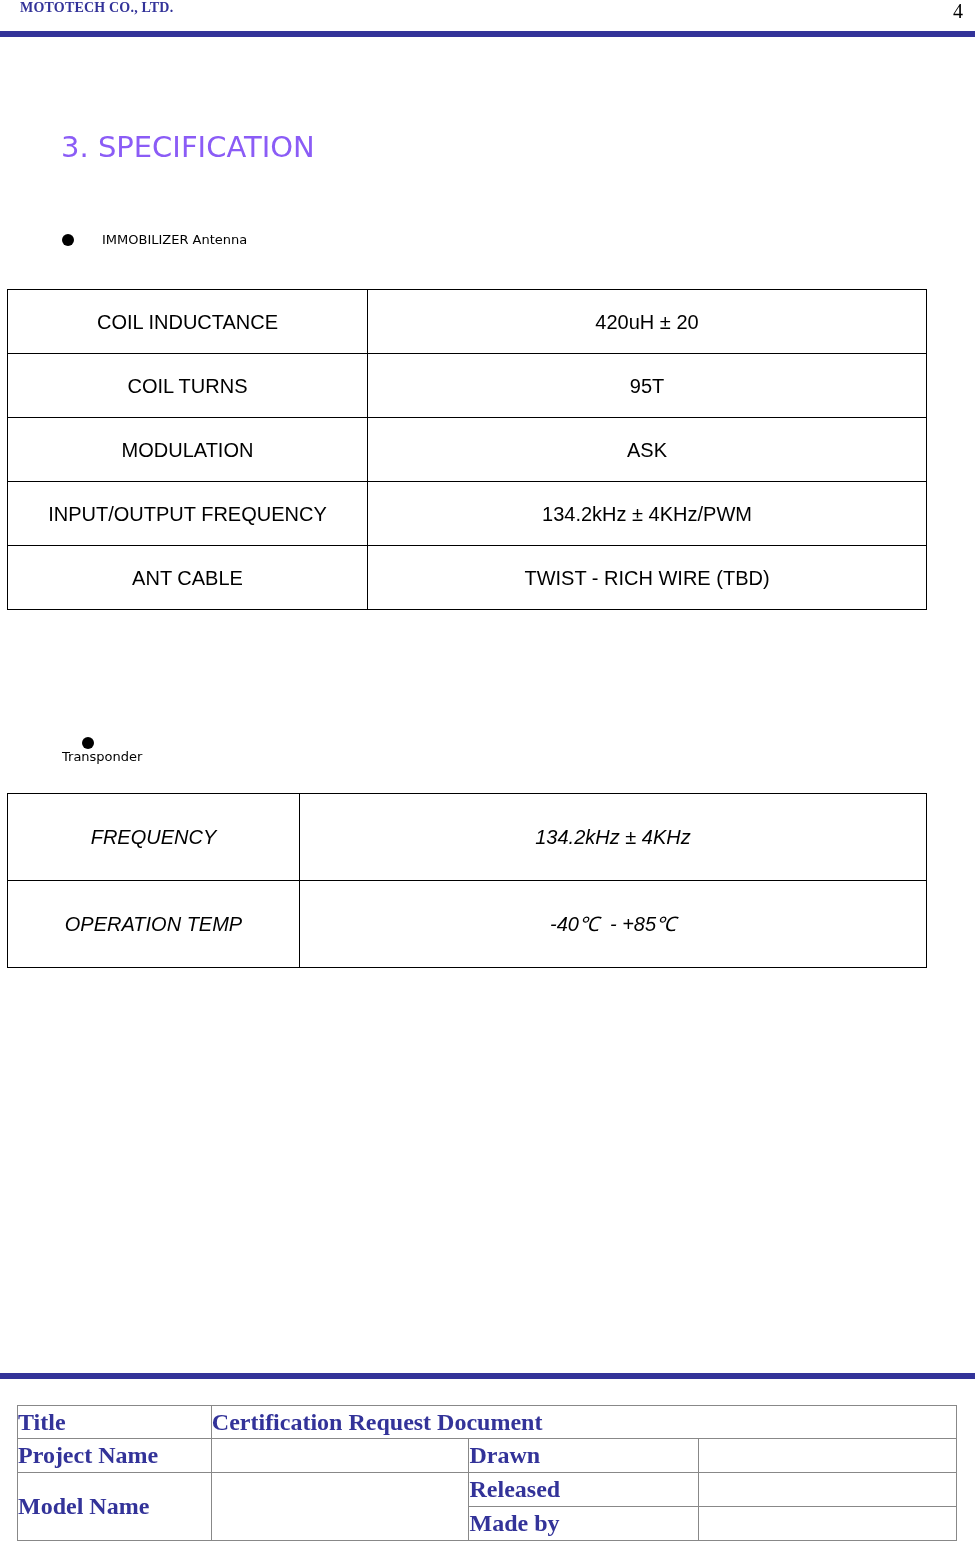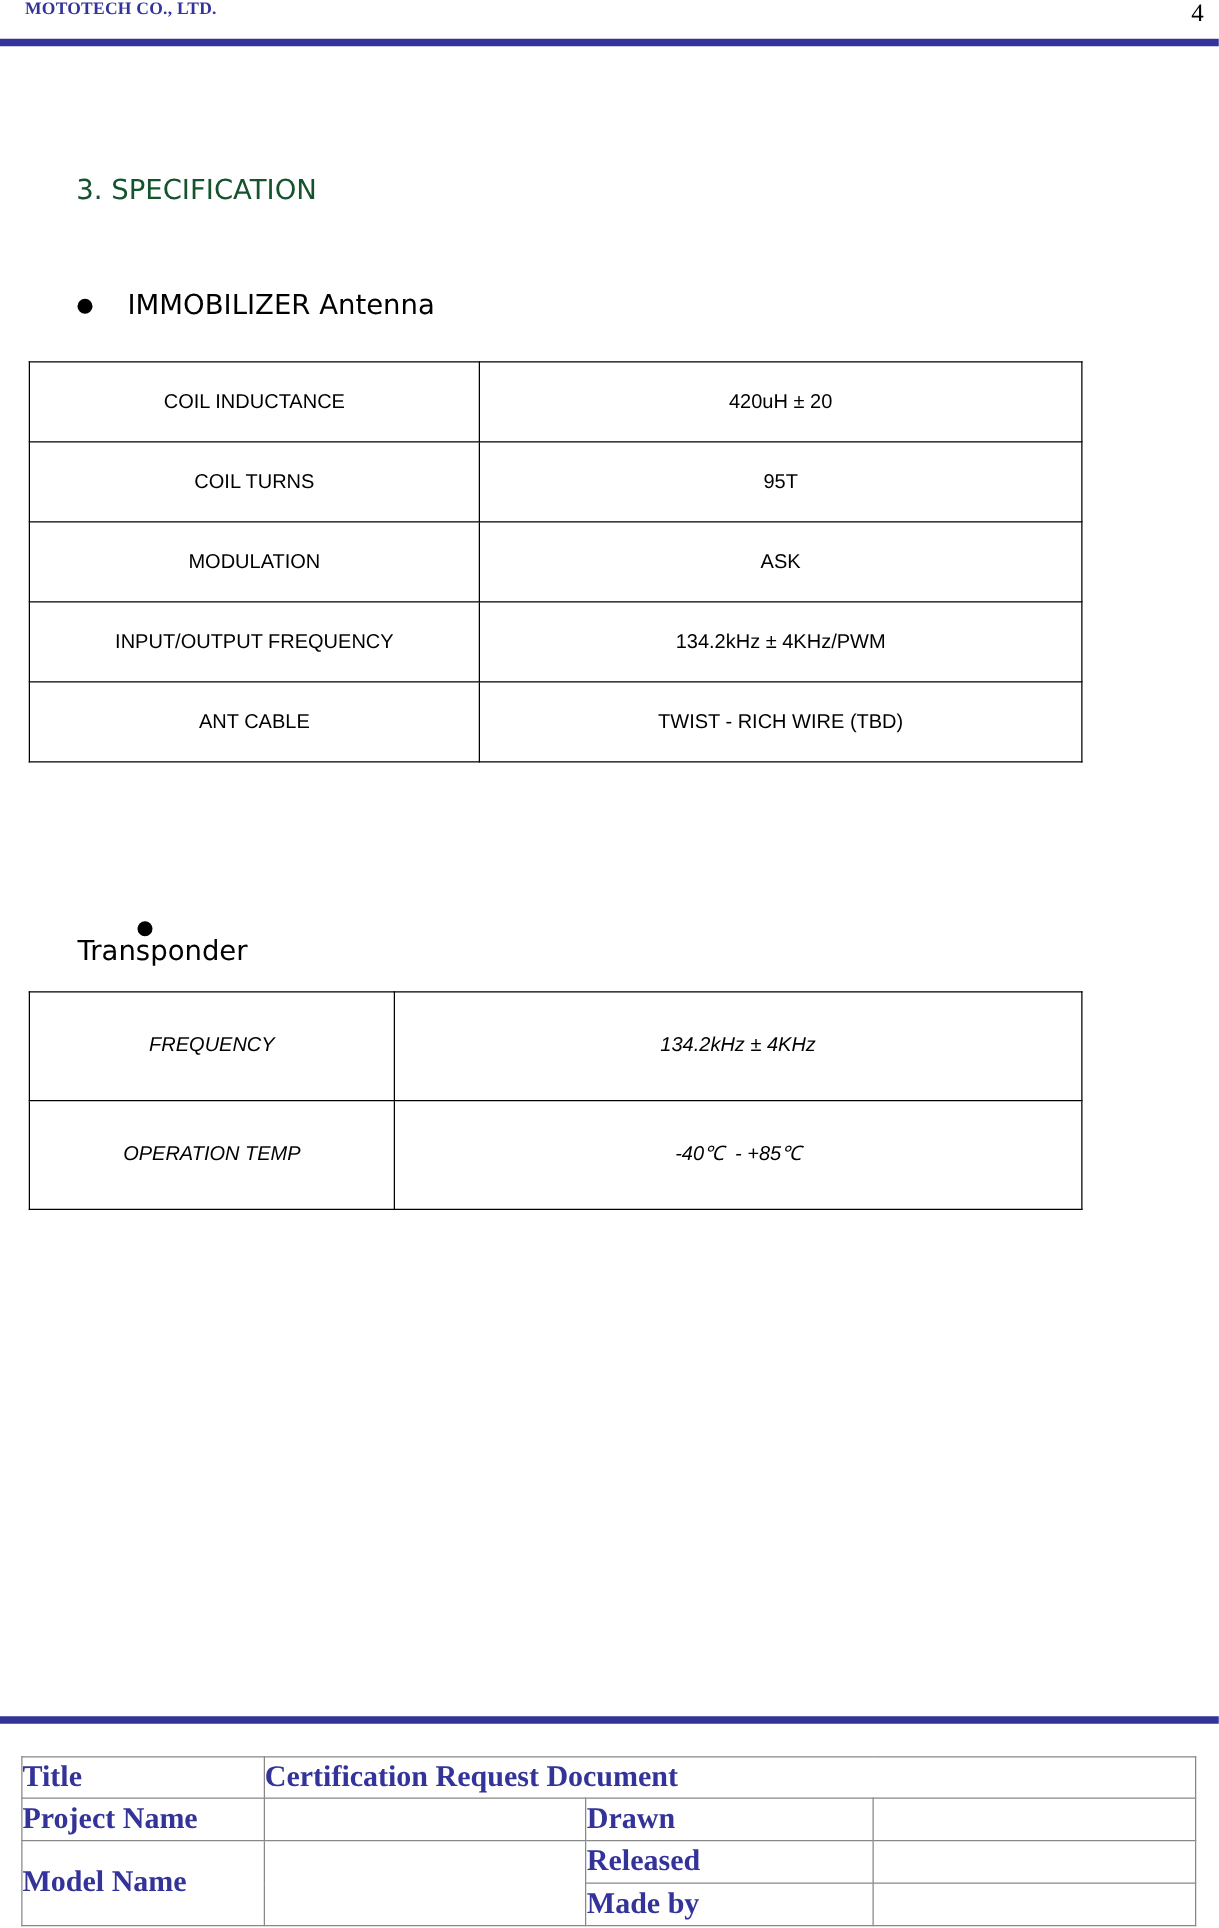--- a/index.html
+++ b/index.html
@@ -2,28 +2,28 @@
 <html><head>
 <meta charset="utf-8">
 <style>
   html, body { margin: 0; padding: 0; background: #ffffff; }
   body { width: 975px; height: 1542px; position: relative; overflow: hidden; font-family: "Liberation Sans", sans-serif; color: #000; }
 
   .header-company { position: absolute; left: 20px; top: 0px; font-family: "Liberation Serif", serif; font-weight: bold; font-size: 14px; color: #333399; letter-spacing: 0.2px; }
   .header-page { position: absolute; right: 12px; top: 0px; font-family: "Liberation Serif", serif; font-size: 20px; color: #000; }
   .header-rule { position: absolute; left: 0; top: 31px; width: 975px; height: 6px; background: #333399; }
 
-  .section-title { position: absolute; left: 61px; top: 140px; font-size: 22px; font-family: "DejaVu Sans", sans-serif; color: #14532d; }
+  .section-title { position: absolute; left: 61px; top: 130px; font-size: 29px; font-family: "DejaVu Sans", sans-serif; color: #8b5cf6; }
 
-  .bullet-line { position: absolute; left: 62px; display: flex; align-items: center; font-size: 22px; font-family: "DejaVu Sans", sans-serif; }
+  .bullet-line { position: absolute; left: 62px; display: flex; align-items: center; font-size: 13px; font-family: "DejaVu Sans", sans-serif; }
   .bullet-dot { width: 12px; height: 12px; border-radius: 50%; background: #000; margin-right: 28px; }
   .bullet-1 { top: 232px; }
   .bullet-2 { top: 737px; flex-direction: column; }
 
-  table.spec { position: absolute; left: 23px; width: 843px; border-collapse: collapse; font-size: 16px; font-family: "Liberation Sans", sans-serif; }
+  table.spec { position: absolute; left: 7px; width: 920px; border-collapse: collapse; font-size: 20px; font-family: "Liberation Sans", sans-serif; }
   table.spec td { border: 1.5px solid #000; text-align: center; vertical-align: middle; padding: 0 6px; line-height: 1.2; }
   table.spec td.k { width: 279px; }
   .spec-1 { top: 289px; }
   .spec-1 tr { height: 64px; }
   .spec-2 { top: 793px; }
   .spec-2 tr { height: 87px; font-style: italic; }
 
   .footer-rule { position: absolute; left: 0; top: 1373px; width: 975px; height: 6px; background: #333399; }
 
   table.footer { position: absolute; left: 17px; top: 1405px; width: 940px; border-collapse: collapse; font-family: "Liberation Serif", serif; font-weight: bold; color: #333399; font-size: 24px; }

